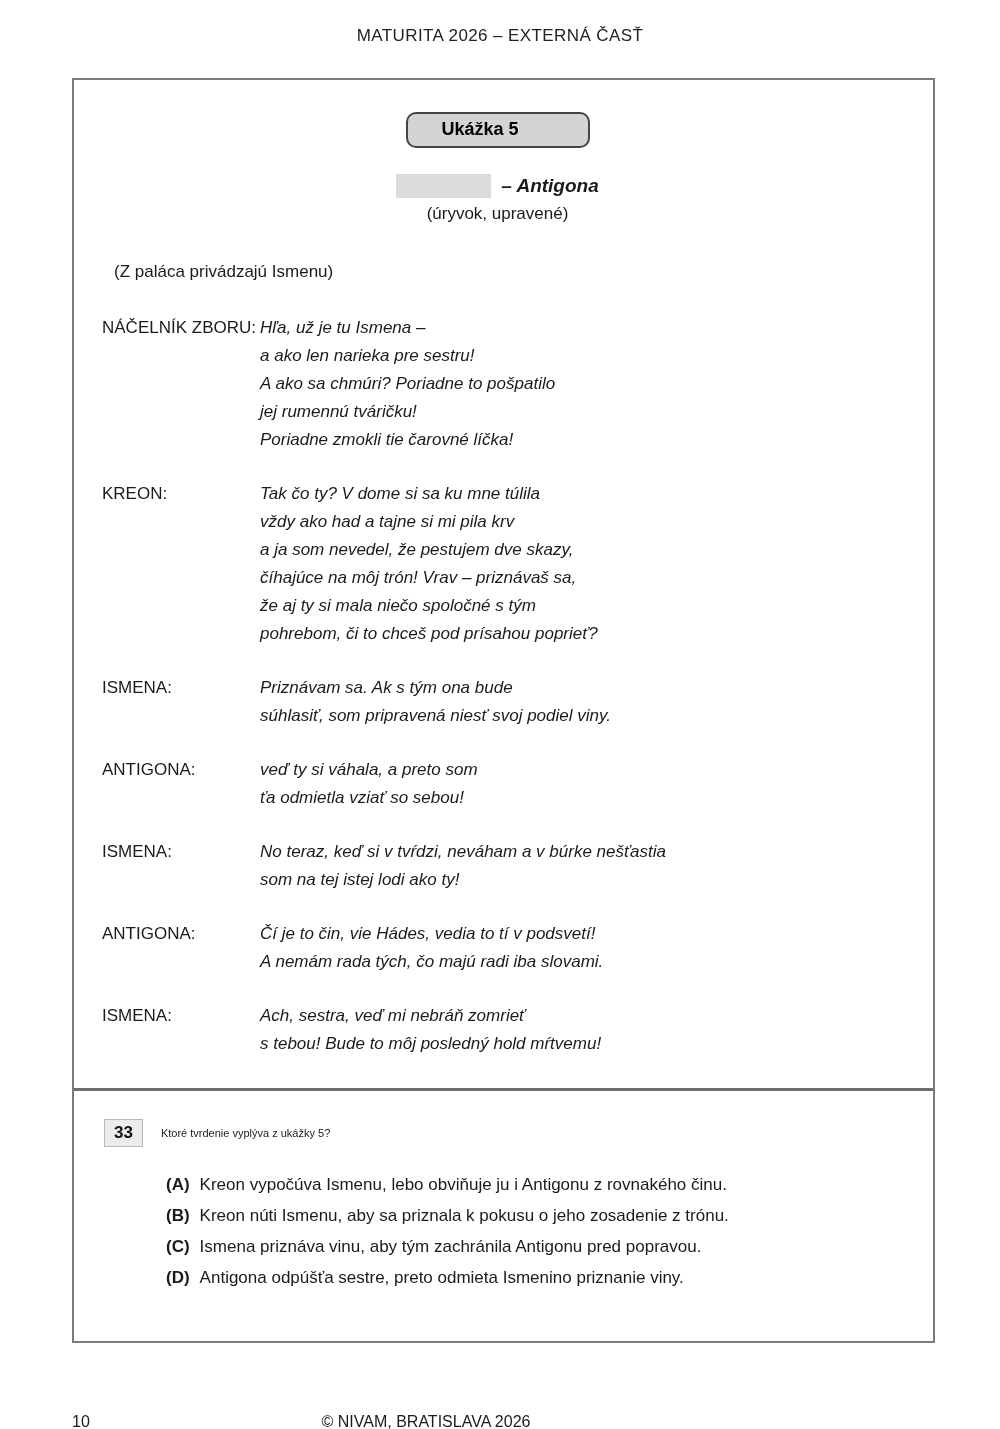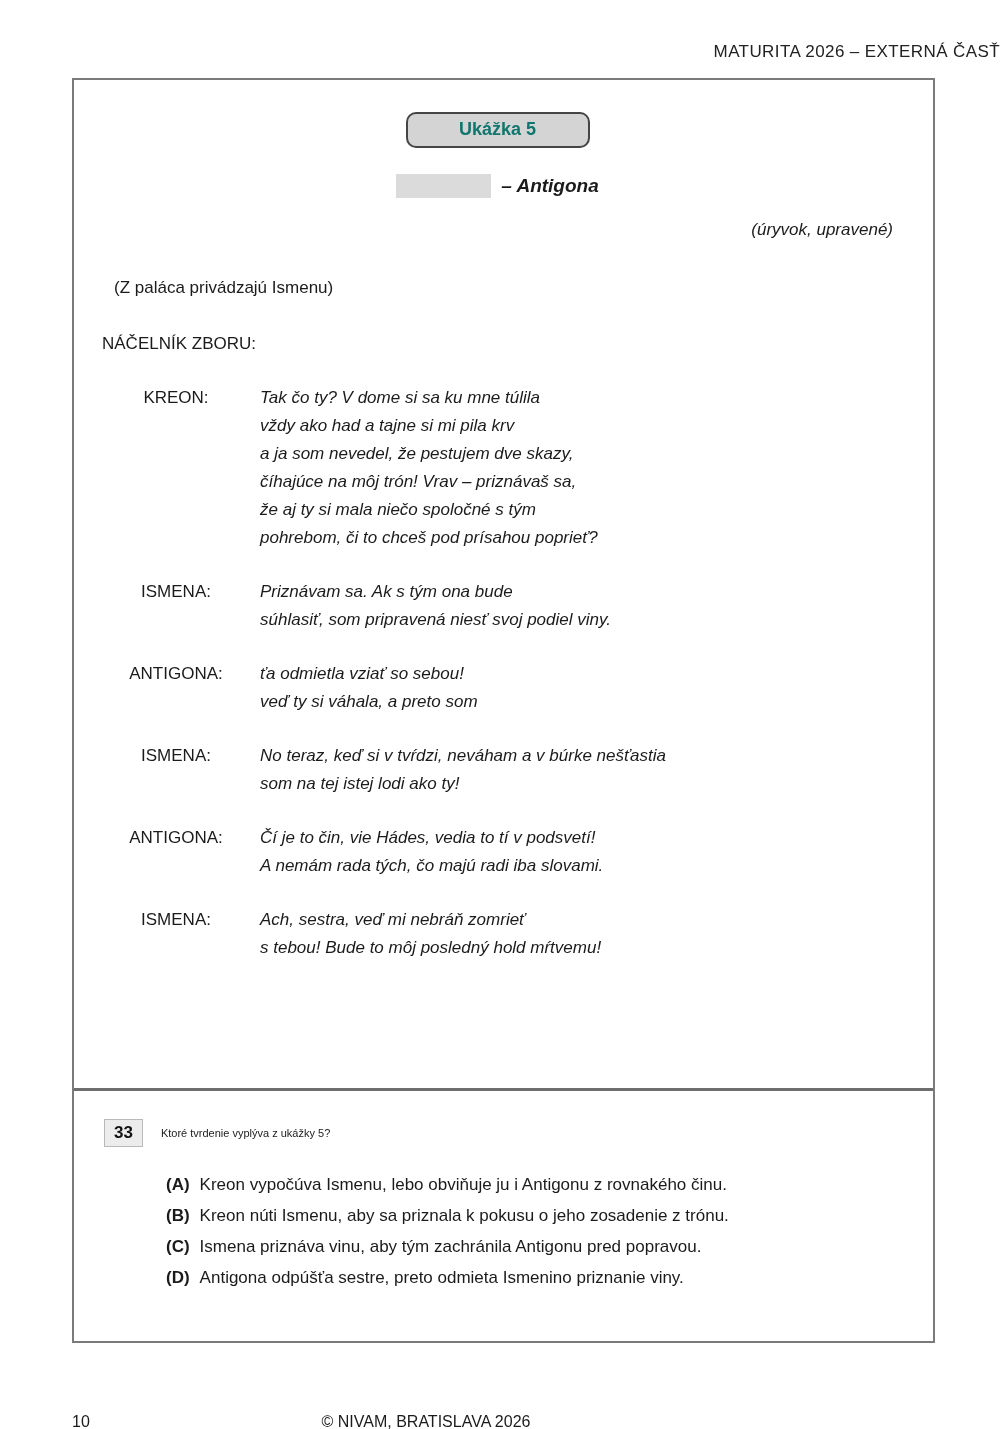--- a/index.html
+++ b/index.html
@@ -5,22 +5,22 @@
   * { margin: 0; padding: 0; box-sizing: border-box; }
   html, body { background: #ffffff; }
   body {
     width: 1000px; height: 1429px;
     position: relative;
     font-family: "Liberation Sans", sans-serif;
     color: #1b1b1b;
     -webkit-font-smoothing: antialiased;
   }
   .page-header {
-    text-align: right;
-    padding-top: 42px;
+    text-align: center;
+    padding-top: 26px;
     font-size: 17px;
     letter-spacing: 0.4px;
     color: #222;
   }
   .main-box {
     position: absolute;
     left: 72px; top: 78px;
     width: 863px; height: 1265px;
     border: 2px solid #7b7b7b;
     background: #ffffff;
@@ -28,49 +28,48 @@
   .excerpt-section {
     height: 1008px;
     padding: 32px 40px 0 28px;
     overflow: hidden;
   }
   .divider { height: 3px; background: #6e6e6e; }
   .badge {
     margin: 0 auto;
     width: fit-content;
     min-width: 184px;
-    text-align: center;
     padding: 5px 34px 6px;
     background: #d4d4d4;
     border: 2px solid #454545;
     border-radius: 10px;
     font-weight: bold;
     font-size: 18px;
-    color: #0f766e;
+    color: #000000;
   }
   .title-line { text-align: center; margin-top: 26px; font-size: 19px; }
   .redacted {
     display: inline-block;
     width: 95px; height: 24px;
     background: #dbdbdb;
     vertical-align: -6px;
     margin-right: 10px;
   }
   .title-text { font-weight: bold; font-style: italic; }
-  .subtitle { text-align: right; margin-top: 22px; font-size: 17px; font-style: italic; }
+  .subtitle { text-align: center; margin-top: 6px; font-size: 17px; }
   .stage-direction { margin-top: 38px; margin-left: 12px; font-size: 17px; }
   .dialogue { margin-top: 32px; }
   .speech {
     display: grid;
     grid-template-columns: 148px 1fr;
     column-gap: 10px;
     margin-bottom: 26px;
     font-size: 17px;
   }
-  .speaker { text-align: center; line-height: 28px; white-space: nowrap; }
+  .speaker { text-align: left; line-height: 28px; white-space: nowrap; }
   .line { font-style: italic; line-height: 28px; }
   .question-section { height: 216px; padding: 28px 30px 0; }
   .q-head { display: flex; align-items: center; gap: 18px; }
   .q-num {
     display: inline-block;
     background: #ececec;
     border: 1px solid #b9b9b9;
     padding: 3px 9px;
     font-weight: bold;
     font-size: 17px;
@@ -98,20 +97,27 @@
       <span class="redacted"></span><span class="title-text">– Antigona</span>
     </div>
     <div class="subtitle">(úryvok, upravené)</div>
 
     <div class="stage-direction">(Z paláca privádzajú Ismenu)</div>
 
     <div class="dialogue">
 
       <div class="speech">
         <div class="speaker">NÁČELNÍK ZBORU:</div>
+        <div class="lines">
+          <div class="line">Hľa, už je tu Ismena –</div>
+          <div class="line">a ako len narieka pre sestru!</div>
+          <div class="line">A ako sa chmúri? Poriadne to pošpatilo</div>
+          <div class="line">jej rumennú tváričku!</div>
+          <div class="line">Poriadne zmokli tie čarovné líčka!</div>
+        </div>
       </div>
 
       <div class="speech">
         <div class="speaker">KREON:</div>
         <div class="lines">
           <div class="line">Tak čo ty? V dome si sa ku mne túlila</div>
           <div class="line">vždy ako had a tajne si mi pila krv</div>
           <div class="line">a ja som nevedel, že pestujem dve skazy,</div>
           <div class="line">číhajúce na môj trón! Vrav – priznávaš sa,</div>
           <div class="line">že aj ty si mala niečo spoločné s tým</div>
@@ -123,22 +129,22 @@
         <div class="speaker">ISMENA:</div>
         <div class="lines">
           <div class="line">Priznávam sa. Ak s tým ona bude</div>
           <div class="line">súhlasiť, som pripravená niesť svoj podiel viny.</div>
         </div>
       </div>
 
       <div class="speech">
         <div class="speaker">ANTIGONA:</div>
         <div class="lines">
+          <div class="line">veď ty si váhala, a preto som</div>
           <div class="line">ťa odmietla vziať so sebou!</div>
-          <div class="line">veď ty si váhala, a preto som</div>
         </div>
       </div>
 
       <div class="speech">
         <div class="speaker">ISMENA:</div>
         <div class="lines">
           <div class="line">No teraz, keď si v tvŕdzi, neváham a v búrke nešťastia</div>
           <div class="line">som na tej istej lodi ako ty!</div>
         </div>
       </div>

